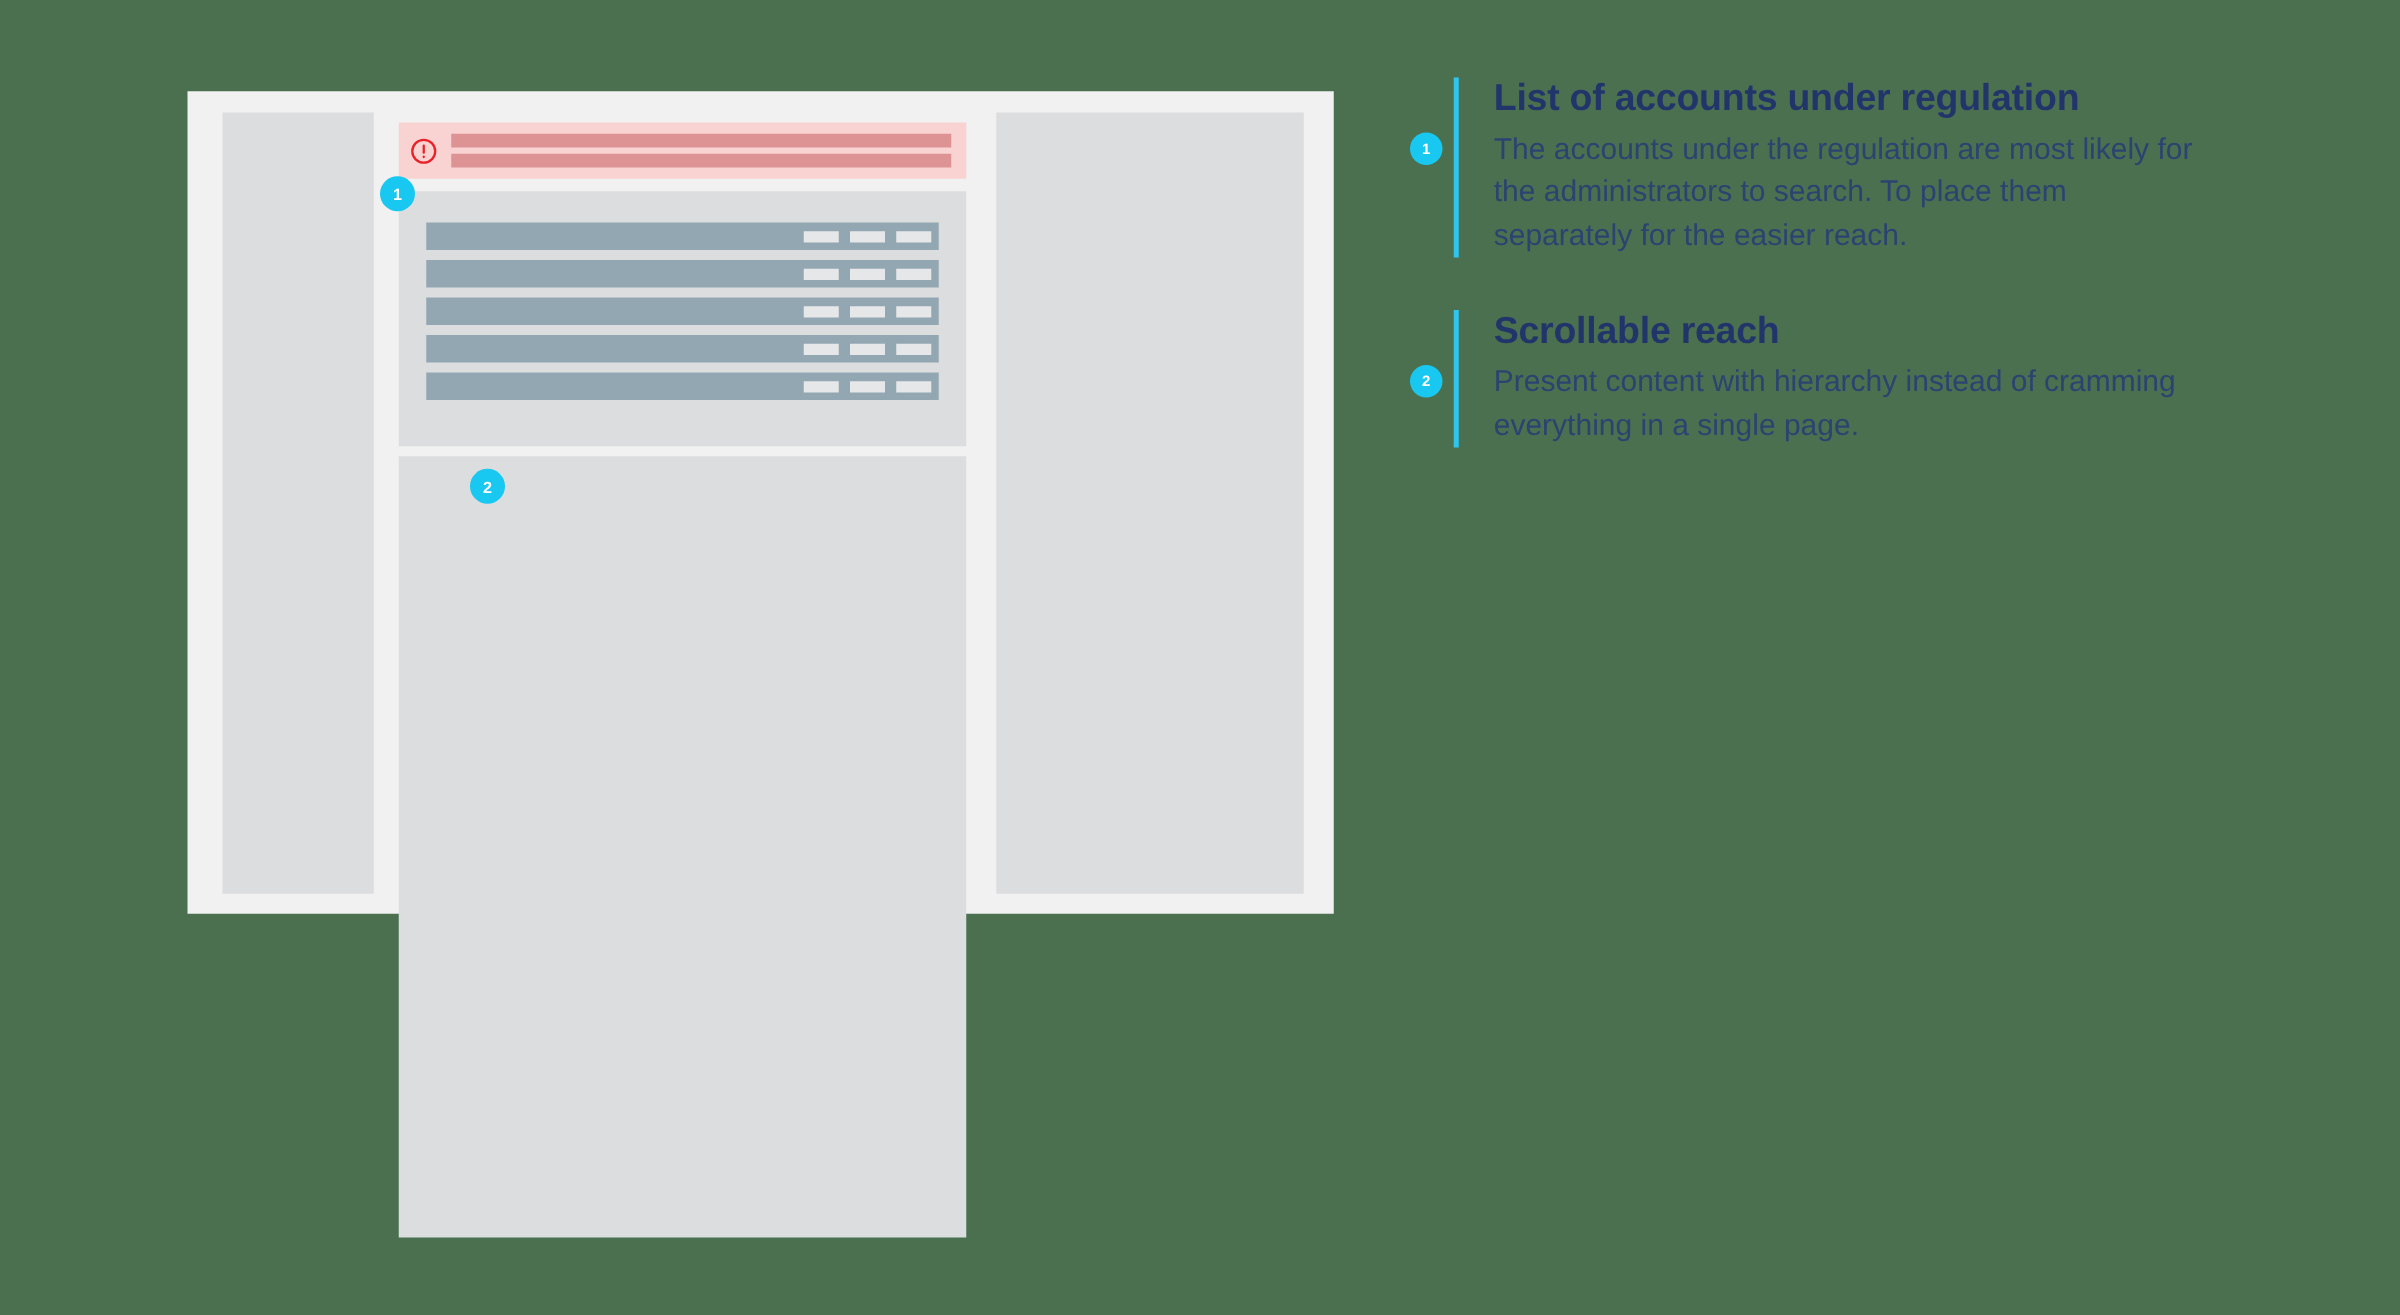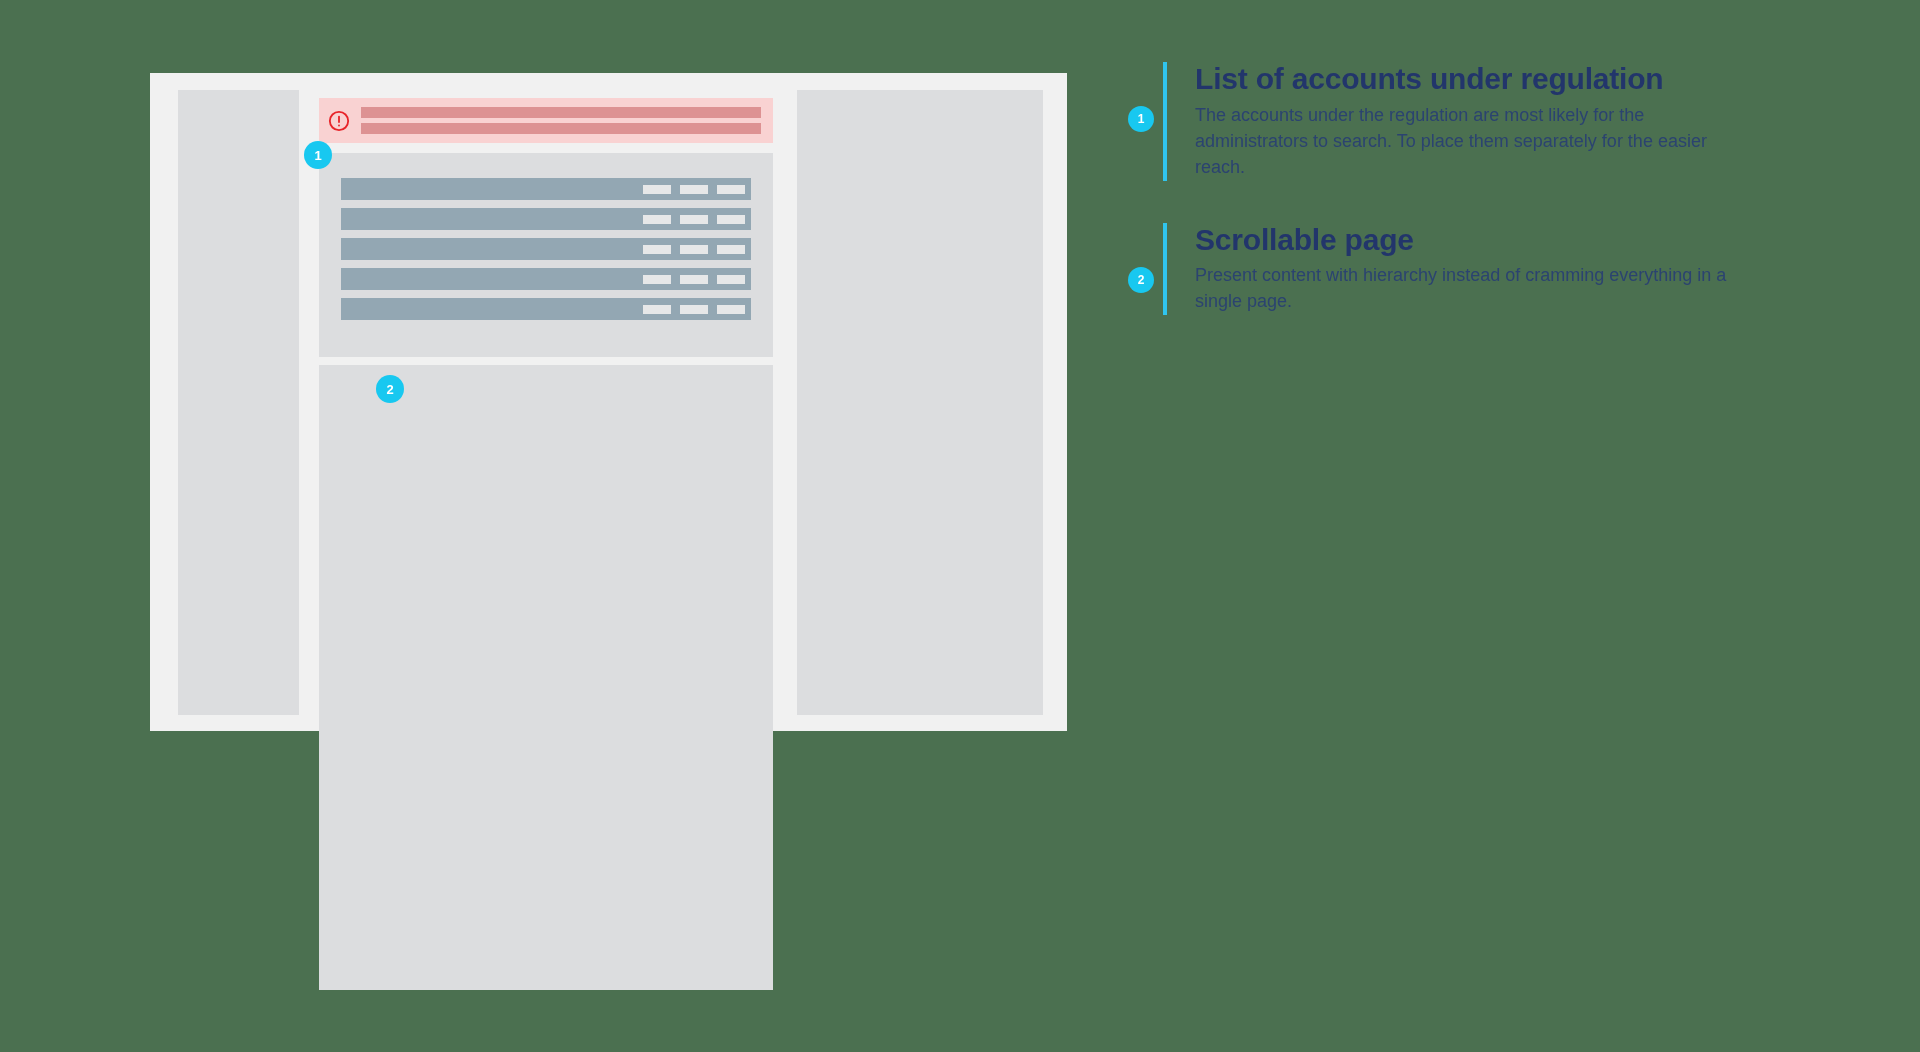--- a/index.html
+++ b/index.html
@@ -203,21 +203,21 @@
     font-size: 30px;
     font-weight: bold;
     color: #22356b;
     letter-spacing: -0.2px;
     line-height: 1.16;
     margin-bottom: 6px;
     font-family: "Liberation Sans", sans-serif;
   }
 
   .annot-text {
-    font-size: 18px;
+    font-size: 24px;
     color: #2b4370;
     line-height: 1.44;
     max-width: 560px;
     font-family: "Liberation Sans", sans-serif;
   }
 </style>
 </head>
 <body>
 
 <div class="stage">
@@ -283,20 +283,20 @@
       <div class="annot-body">
         <div class="annot-title">List of accounts under regulation</div>
         <div class="annot-text">The accounts under the regulation are most likely for the administrators to search. To place them separately for the easier reach.</div>
       </div>
     </div>
 
     <div class="annot">
       <div class="annot-badge">2</div>
       <div class="annot-rule"></div>
       <div class="annot-body">
-        <div class="annot-title">Scrollable page</div>
+        <div class="annot-title">Scrollable reach</div>
         <div class="annot-text">Present content with hierarchy instead of cramming everything in a single page.</div>
       </div>
     </div>
 
   </div>
 
 </div>
 
 </body></html>

